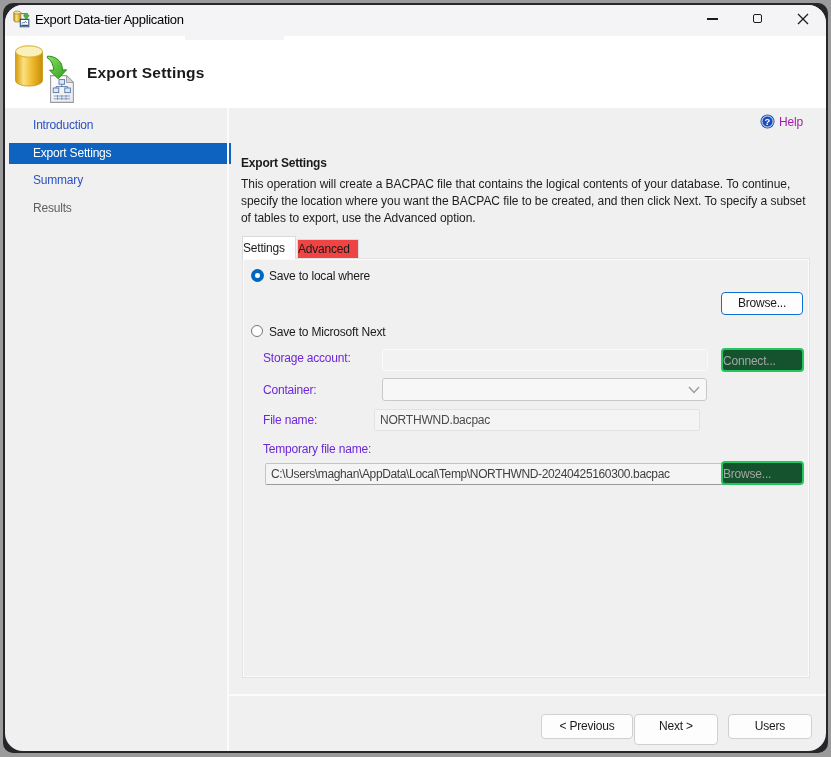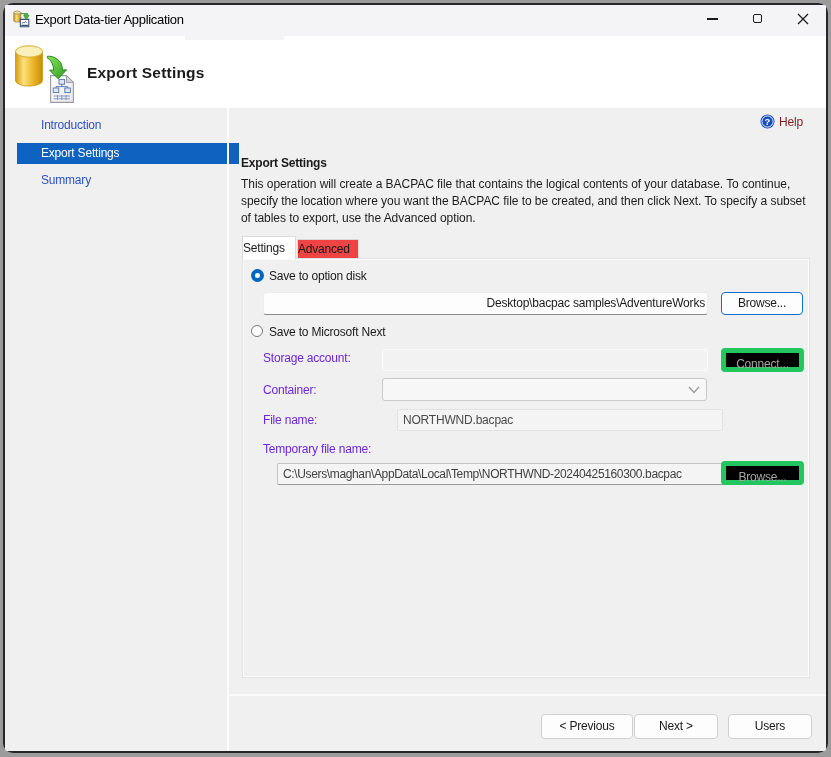--- a/index.html
+++ b/index.html
@@ -1,38 +1,38 @@
 <!DOCTYPE html>
 <html><head>
 <meta charset="utf-8">
 <style>
 html,body{margin:0;padding:0}
 *{box-sizing:border-box}
 body{width:831px;height:757px;background:#9b9b9b;position:relative;overflow:hidden;
      font-family:"Liberation Sans",sans-serif;font-size:12px;color:#1a1a1a}
 .a{position:absolute}
 .win{position:absolute;left:3px;top:3px;width:825px;height:750px;background:#26262a;border-radius:10px}
-.inner{position:absolute;left:2px;top:2px;width:821px;height:746px;border-radius:2px;overflow:hidden;background:#f0f0f0}
+.inner{position:absolute;left:2px;top:2px;width:821px;height:746px;border-radius:18px;overflow:hidden;background:#f0f0f0}
 .titlebar{left:0;top:0;width:821px;height:31px;background:#f4f4f6}
 .protru{left:180px;top:31px;width:99px;height:4px;background:#f4f4f6;z-index:3}
 .header{left:0;top:31px;width:821px;height:72px;background:#ffffff}
 .titletext{left:30px;top:0;height:31px;line-height:30px;letter-spacing:-0.32px;font-size:13px;color:#000}
-.navitem{left:12px;width:222px;height:21px;line-height:21px;padding-left:24px;letter-spacing:-0.2px}
+.navitem{left:4px;width:222px;height:21px;line-height:21px;padding-left:24px;letter-spacing:-0.2px}
 .navblue{color:#2c51c4}
 .navsel{background:#0e63c0;color:#fff}
 .navgray{color:#5f5f5f}
 .h1{font-weight:bold;letter-spacing:-0.2px}
 .pline{left:236px;white-space:nowrap;font-size:12px;letter-spacing:-0.05px;color:#1c1c1c}
 .tab{border:1px solid #dadada;letter-spacing:-0.2px}
 .tabpage{left:237px;top:253px;width:568px;height:420px;border:1px solid #e3e3e3;box-shadow:inset 0 0 0 1px #fbfbfb}
 .lbl{color:#6d28d9;letter-spacing:-0.2px}
 .inp{background:#fdfdfd;border:1px solid #ececec;border-bottom:1px solid #8a8a8a;border-radius:3px}
 .dinp{background:#f2f2f2;border:1px solid #fafafa;border-radius:3px}
 .btn{background:#fdfdfd;border:1px solid #d0d0d0;border-radius:4px;text-align:center;letter-spacing:-0.2px;color:#1a1a1a}
-.dbtn{background:#000000;border:5px solid #22c55e;border-radius:4px;text-align:center;letter-spacing:-0.2px;color:#a6a6a6}
+.dbtn{background:#14532d;border:2px solid #22c55e;border-radius:4px;text-align:left;letter-spacing:-0.2px;color:#a6a6a6}
 </style>
 </head>
 <body>
 <div class="win">
 <div class="inner">
 
   <div class="a titlebar"></div>
   <div class="a protru"></div>
 
   <svg class="a" style="left:8px;top:5px" width="17" height="18" viewBox="0 0 17 18">
@@ -94,65 +94,65 @@
             <stop offset="1" stop-color="#2f9e22"></stop>
       </linearGradient>
     </defs>
     <path d="M34.5 13.2 C 41 13 46.5 16.5 48.6 21.5 L 49.6 27 L 53.6 26.8 L 45.2 35.8 L 36.6 27.2 L 40.8 27.1 L 40.2 23.4 C 39 19.3 37.3 16.6 34.2 14.8 Z" fill="url(#grn)" stroke="#2c8a1e" stroke-width="1"></path>
   </svg>
   <div class="a h1" style="left:82px;top:59px;font-size:15.5px;letter-spacing:0.2px">Export Settings</div>
 
   <div class="a navitem navblue" style="top:110px">Introduction</div>
   <div class="a navitem navsel" style="top:138px">Export Settings</div>
   <div class="a navitem navblue" style="top:165px">Summary</div>
+  <div class="a navitem navgray" style="top:193px">Results</div>
 
   <div class="a" style="left:222px;top:103px;width:2px;height:643px;background:#fbfbfb"></div>
 
   <svg class="a" style="left:755px;top:109px" width="15" height="15" viewBox="0 0 15 15">
     <circle cx="7.5" cy="7.5" r="7" fill="#1a4ebc"></circle>
     <circle cx="7.5" cy="7.5" r="5.6" fill="none" stroke="#ffffff" stroke-width="0.9"></circle>
     <text x="7.5" y="11" font-size="9.5" font-weight="bold" fill="#fff" text-anchor="middle" font-family="Liberation Sans">?</text>
   </svg>
-  <div class="a" style="left:774px;top:110px;color:#7f1d1d;letter-spacing:-0.2px">Help</div>
+  <div class="a" style="left:774px;top:110px;color:#a21caf;letter-spacing:-0.2px">Help</div>
 
   <div class="a h1" style="left:236px;top:151px">Export Settings</div>
   <div class="a pline" style="top:189px">specify the location where you want the BACPAC file to be created, and then click Next. To specify a subset</div>
   <div class="a pline" style="top:172px">This operation will create a BACPAC file that contains the logical contents of your database. To continue,</div>
   <div class="a pline" style="top:206px">of tables to export, use the Advanced option.</div>
 
   <div class="a tabpage"></div>
   <div class="a tab" style="left:237px;top:231px;width:54px;height:23px;line-height:22px;background:#fff;border-bottom:none;z-index:2">Settings</div>
   <div class="a tab" style="left:292px;top:234px;width:62px;height:19px;line-height:19px;background:#ef4444;border-bottom:none">Advanced</div>
 
   <div class="a" style="left:246px;top:264px;width:13px;height:13px;border-radius:50%;background:#0067c0"></div>
   <div class="a" style="left:250.3px;top:268.3px;width:4.6px;height:4.6px;border-radius:50%;background:#fff"></div>
-  <div class="a" style="left:264px;top:264px;letter-spacing:-0.2px">Save to option disk</div>
+  <div class="a" style="left:264px;top:264px;letter-spacing:-0.2px">Save to local where</div>
 
-  <div class="a inp" style="left:258px;top:287px;width:445px;height:23px;line-height:21px;text-align:right;padding-right:2px;letter-spacing:-0.2px">Desktop\bacpac samples\AdventureWorks</div>
   <div class="a btn" style="left:716px;top:287px;width:82px;height:23px;line-height:21px;border:1.4px solid #0f6fd0">Browse...</div>
 
   <div class="a" style="left:246px;top:320px;width:12px;height:12px;border-radius:50%;background:#fff;border:1px solid #767676"></div>
   <div class="a" style="left:264px;top:320px;letter-spacing:-0.2px">Save to Microsoft Next</div>
 
   <div class="a lbl" style="left:258px;top:346px">Storage account:</div>
   <div class="a dinp" style="left:377px;top:344px;width:326px;height:22px"></div>
   <div class="a dbtn" style="left:716px;top:343px;width:83px;height:24px;line-height:22px">Connect...</div>
 
   <div class="a lbl" style="left:258px;top:378px">Container:</div>
   <div class="a" style="left:377px;top:373px;width:325px;height:23px;background:#f7f7f7;border:1px solid #c9c9c9;border-radius:3px"></div>
   <svg class="a" style="left:683px;top:381px" width="12" height="8" viewBox="0 0 12 8">
     <path d="M1 1 L6 6.5 L11 1" stroke="#9a9a9a" stroke-width="1.3" fill="none"></path>
   </svg>
 
   <div class="a lbl" style="left:258px;top:408px">File name:</div>
-  <div class="a" style="left:392px;top:404px;width:326px;height:22px;line-height:20px;background:#f4f4f4;border:1px solid #e2e2e2;border-radius:2px;padding-left:5px;color:#4a4a4a;letter-spacing:-0.2px">NORTHWND.bacpac</div>
+  <div class="a" style="left:369px;top:404px;width:326px;height:22px;line-height:20px;background:#f4f4f4;border:1px solid #e2e2e2;border-radius:2px;padding-left:5px;color:#4a4a4a;letter-spacing:-0.2px">NORTHWND.bacpac</div>
 
   <div class="a lbl" style="left:258px;top:437px">Temporary file name:</div>
-  <div class="a" style="left:272px;top:458px;width:489px;height:22px;line-height:20px;background:#f4f4f4;border:1px solid #c4c4c4;border-bottom-color:#9a9a9a;border-radius:2px;padding-left:5px;color:#3f3f3f;letter-spacing:-0.36px">C:\Users\maghan\AppData\Local\Temp\NORTHWND-20240425160300.bacpac</div>
+  <div class="a" style="left:260px;top:458px;width:489px;height:22px;line-height:20px;background:#f4f4f4;border:1px solid #c4c4c4;border-bottom-color:#9a9a9a;border-radius:2px;padding-left:5px;color:#3f3f3f;letter-spacing:-0.36px">C:\Users\maghan\AppData\Local\Temp\NORTHWND-20240425160300.bacpac</div>
   <div class="a dbtn" style="left:716px;top:456px;width:83px;height:24px;line-height:22px">Browse...</div>
 
   <div class="a" style="left:222px;top:689px;width:599px;height:2px;background:#fbfbfb"></div>
   <div class="a btn" style="left:536px;top:709px;width:92px;height:25px;line-height:23px">&lt; Previous</div>
-  <div class="a btn" style="left:629px;top:709px;width:84px;height:25px;line-height:23px">Next &gt;</div>
+  <div class="a btn" style="left:629px;top:709px;width:84px;height:31px;line-height:23px">Next &gt;</div>
   <div class="a btn" style="left:723px;top:709px;width:84px;height:25px;line-height:23px">Users</div>
 
 </div>
 </div>
 
 </body></html>

